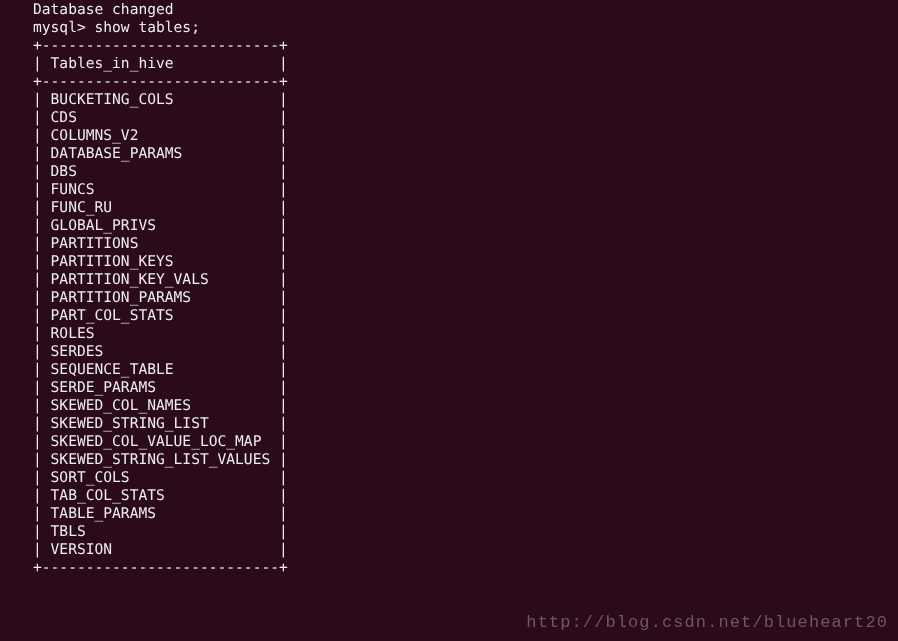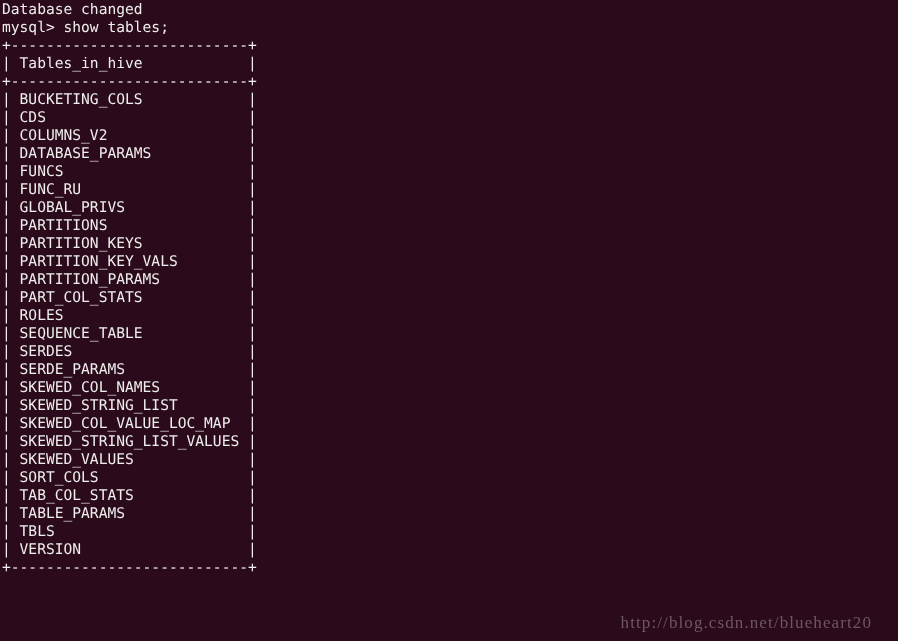--- a/index.html
+++ b/index.html
@@ -27,31 +27,32 @@
   .term-line {
     display: block;
     height: 18px;
     line-height: 18px;
     font-size: 14.6px;
     font-family: "DejaVu Sans Mono", "Liberation Mono", monospace;
     color: #EEEEEC;
     white-space: pre;
     letter-spacing: 0px;
     text-rendering: geometricPrecision;
+    margin-left: 31px;
   }
 
   .term-line.rule {
     color: #EEEEEC;
   }
 
   #watermark {
     position: absolute;
-    right: 26px;
+    right: 10px;
     bottom: 8px;
-    font-family: Liberation Serif, serif;
+    font-family: Liberation Mono, monospace;
     font-size: 17px;
     line-height: 20px;
     color: #6E5764;
     letter-spacing: 1.1px;
     white-space: pre;
     user-select: none;
   }
 </style>
 </head>
 <body>
@@ -66,37 +67,37 @@
 
   <div class="term-line">| Tables_in_hive            |</div>
 
   <div class="term-line rule">+---------------------------+</div>
 
   <div id="table-body">
       <div class="term-line">| BUCKETING_COLS            |</div>
       <div class="term-line">| CDS                       |</div>
       <div class="term-line">| COLUMNS_V2                |</div>
       <div class="term-line">| DATABASE_PARAMS           |</div>
+      <div class="term-line">| DBS                       |</div>
       <div class="term-line">| FUNCS                     |</div>
       <div class="term-line">| FUNC_RU                   |</div>
       <div class="term-line">| GLOBAL_PRIVS              |</div>
       <div class="term-line">| PARTITIONS                |</div>
       <div class="term-line">| PARTITION_KEYS            |</div>
       <div class="term-line">| PARTITION_KEY_VALS        |</div>
       <div class="term-line">| PARTITION_PARAMS          |</div>
       <div class="term-line">| PART_COL_STATS            |</div>
       <div class="term-line">| ROLES                     |</div>
+      <div class="term-line">| SERDES                    |</div>
       <div class="term-line">| SEQUENCE_TABLE            |</div>
-      <div class="term-line">| SERDES                    |</div>
       <div class="term-line">| SERDE_PARAMS              |</div>
       <div class="term-line">| SKEWED_COL_NAMES          |</div>
       <div class="term-line">| SKEWED_STRING_LIST        |</div>
       <div class="term-line">| SKEWED_COL_VALUE_LOC_MAP  |</div>
       <div class="term-line">| SKEWED_STRING_LIST_VALUES |</div>
-      <div class="term-line">| SKEWED_VALUES             |</div>
       <div class="term-line">| SORT_COLS                 |</div>
       <div class="term-line">| TAB_COL_STATS             |</div>
       <div class="term-line">| TABLE_PARAMS              |</div>
       <div class="term-line">| TBLS                      |</div>
       <div class="term-line">| VERSION                   |</div>
     </div>
 
   <div class="term-line rule">+---------------------------+</div>
 
   <div id="watermark">http://blog.csdn.net/blueheart20</div>

